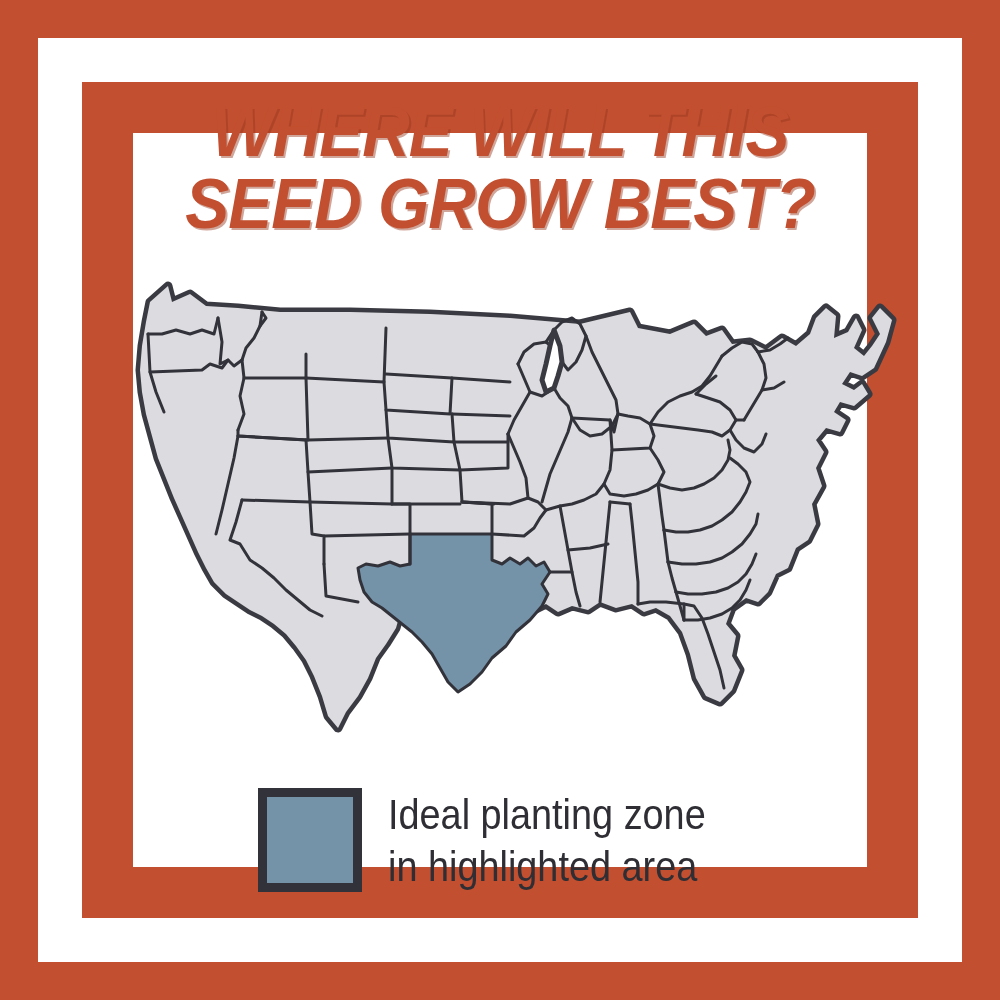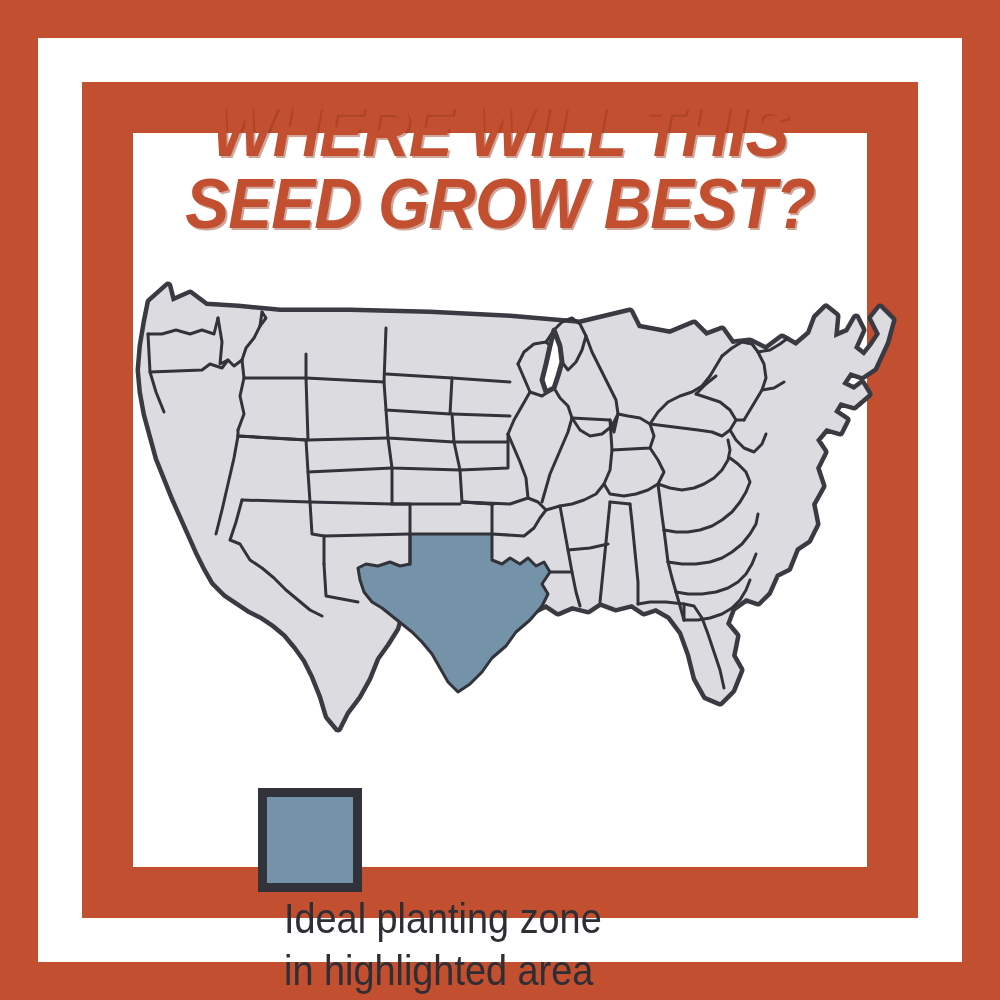--- a/index.html
+++ b/index.html
@@ -47,21 +47,21 @@
 
   
   .map-wrap{
     position:absolute; left:110px; top:272px; width:790px; height:490px;
   }
   .map-wrap svg{ display:block; width:100%; height:100%; }
 
   
   .legend{
     position:absolute; left:258px; top:788px;
-    display:flex; align-items:flex-start;flex-direction:column;
+    display:flex; align-items:center;
   }
   .legend-swatch{
     width:104px; height:104px;
     background:#7493a9;
     border:9px solid #32323a;
     flex:0 0 auto;
   }
   .legend-text{
     margin-left:26px;
     color:#2e2e34;

